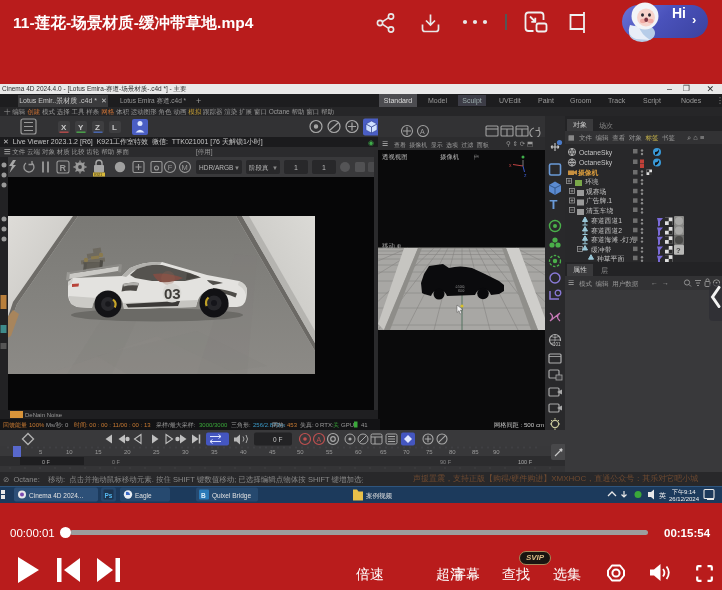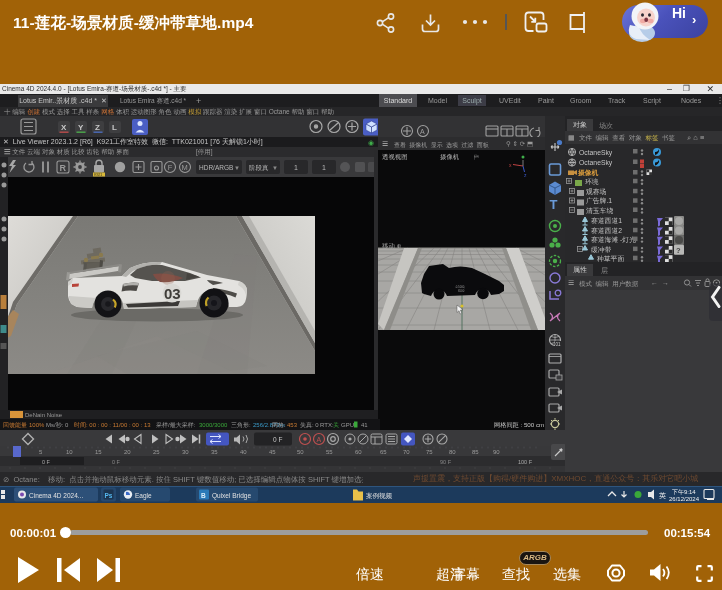--- a/index.html
+++ b/index.html
@@ -1,25 +1,25 @@
 <!DOCTYPE html>
 <html><head><meta charset="utf-8">
 <style>
 html,body{margin:0;padding:0;background:#000;}
-#stage{position:relative;width:722px;height:590px;background:#a16207;overflow:hidden;
+#stage{position:relative;width:722px;height:590px;background:#b91c1c;overflow:hidden;
   font-family:"Liberation Sans",sans-serif;}
 .abs{position:absolute;}
 
 #title{left:13px;top:13px;color:#fff;font-size:15.5px;font-weight:700;letter-spacing:0.1px;}
 #pill{left:622px;top:5px;width:86px;height:33px;border-radius:17px;
   background:linear-gradient(135deg,#6a74d8 0%,#4a52bb 45%,#3b42a0 100%);}
 #pill .hi{position:absolute;left:50px;top:0;color:#fff;font-size:14px;font-weight:700;}
 #pill .gt{position:absolute;left:70px;top:7px;color:#fff;font-size:13px;font-weight:700;}
 
-#t1{left:10px;top:527px;color:#fff;font-size:11.5px;font-weight:700;}
+#t1{left:10px;top:527px;color:#fff;font-size:11.5px;font-weight:400;}
 #t2{left:664px;top:527px;color:#fff;font-size:11.5px;font-weight:700;}
 #pbar{left:70px;top:530px;width:578px;height:5px;background:#9d9d9d;border-radius:3px;}
 #pdot{left:60px;top:527px;width:11px;height:11px;border-radius:50%;background:#fff;}
 #wm{left:275px;top:542px;color:rgba(255,255,255,0.28);font-size:28px;letter-spacing:0.5px;}
 .cbtn{color:#fff;font-size:14px;top:566px;}
 #svip{left:519px;top:551px;width:30px;height:12px;border:1px solid #a8895a;border-radius:7px;
  color:#d8b884;font-size:8px;font-weight:700;font-style:italic;text-align:center;line-height:12px;background:#1a1511;}
 
 #c4dtitle{left:0;top:84px;width:722px;height:10px;background:#e9e9e9;color:#1a1a1a;
  font-size:6.5px;line-height:10px;padding-left:2px;box-sizing:border-box;color:#2e2e2e;}
@@ -834,21 +834,21 @@
     </svg>
   <svg class="abs" style="left:97px;top:558px" width="23" height="24" viewBox="0 0 23 24">
     <rect x="18.5" y="0" width="4.5" height="24" fill="#fff"></rect>
       <path d="M0 0 L16 12 L0 24 Z" fill="#fff"></path>
     </svg>
   <div class="abs cbtn" style="left:356px;text-align:center;">倍速</div>
   <div class="abs cbtn" style="left:388px;margin-left:48px;">超清</div>
   <div class="abs cbtn" style="left:452px;">字幕</div>
   <div class="abs cbtn" style="left:502px;">查找</div>
   <div class="abs cbtn" style="left:553px;">选集</div>
-  <div class="abs" id="svip">ARGB</div>
+  <div class="abs" id="svip">SVIP</div>
   <svg class="abs" style="left:606px;top:563px" width="20" height="20" viewBox="0 0 20 20">
     <path d="M6 2.5 h8 l4 5 v5 l-4 5 h-8 l-4 -5 v-5 Z" stroke="#fff" stroke-width="2" fill="none" stroke-linejoin="round"></path>
     <circle cx="10" cy="10" r="3.6" stroke="#fff" stroke-width="2" fill="none"></circle>
     </svg>
   <svg class="abs" style="left:648px;top:561px" width="24" height="24" viewBox="0 0 24 24">
     <path d="M2 8.5 h4 L12.5 3 v17 L6 14.5 H2 Z" fill="#fff"></path>
     <path d="M15 8 q2.8 3.8 0 7.5" stroke="#fff" stroke-width="1.8" fill="none"></path>
     <path d="M18.5 5.5 q4.6 6 0 12.5" stroke="#fff" stroke-width="1.8" fill="none"></path>
     </svg>
   <svg class="abs" style="left:696px;top:565px" width="17" height="17" viewBox="0 0 17 17">

